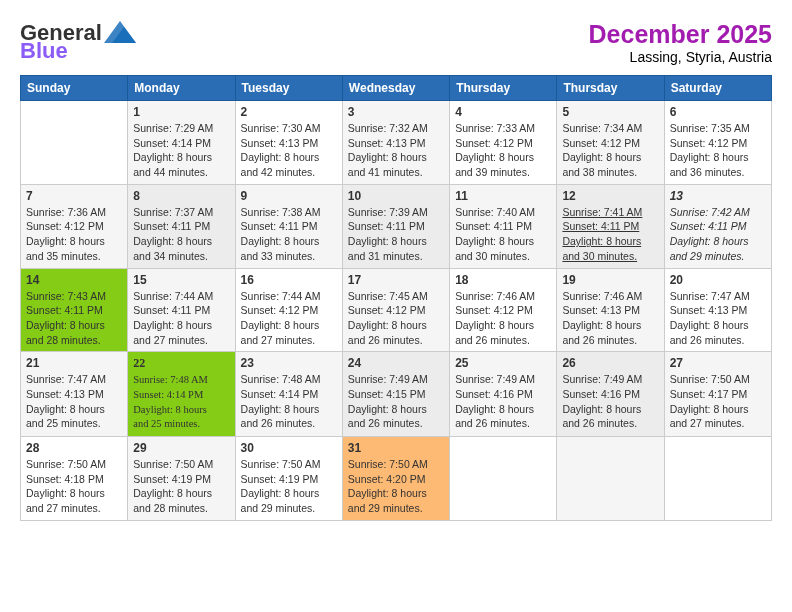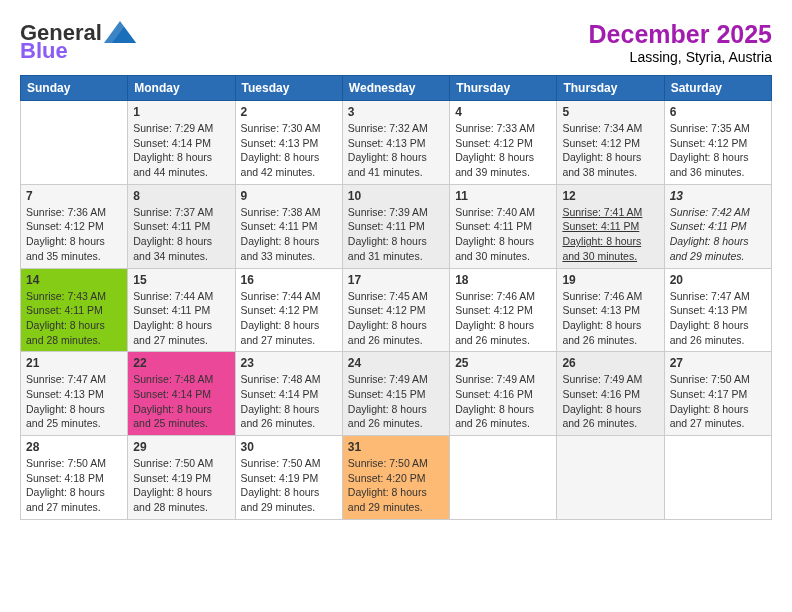--- a/index.html
+++ b/index.html
@@ -272,21 +272,21 @@
           </td>
         </tr>
         <tr>
           <td style="background: rgb(245, 245, 245);">
             <span class="day-num">21</span>
             <div class="day-info" style="white-space: pre-line;">Sunrise: 7:47 AM
 Sunset: 4:13 PM
 Daylight: 8 hours
 and 25 minutes.</div>
           </td>
-          <td style="background: #ec4899;">
+          <td style="background: #84cc16; font-family: Liberation Serif, serif;">
             <span class="day-num">22</span>
             <div class="day-info" style="white-space: pre-line;">Sunrise: 7:48 AM
 Sunset: 4:14 PM
 Daylight: 8 hours
 and 25 minutes.</div>
           </td>
           <td style="background: rgb(245, 245, 245);">
             <span class="day-num">23</span>
             <div class="day-info" style="white-space: pre-line;">Sunrise: 7:48 AM
 Sunset: 4:14 PM

